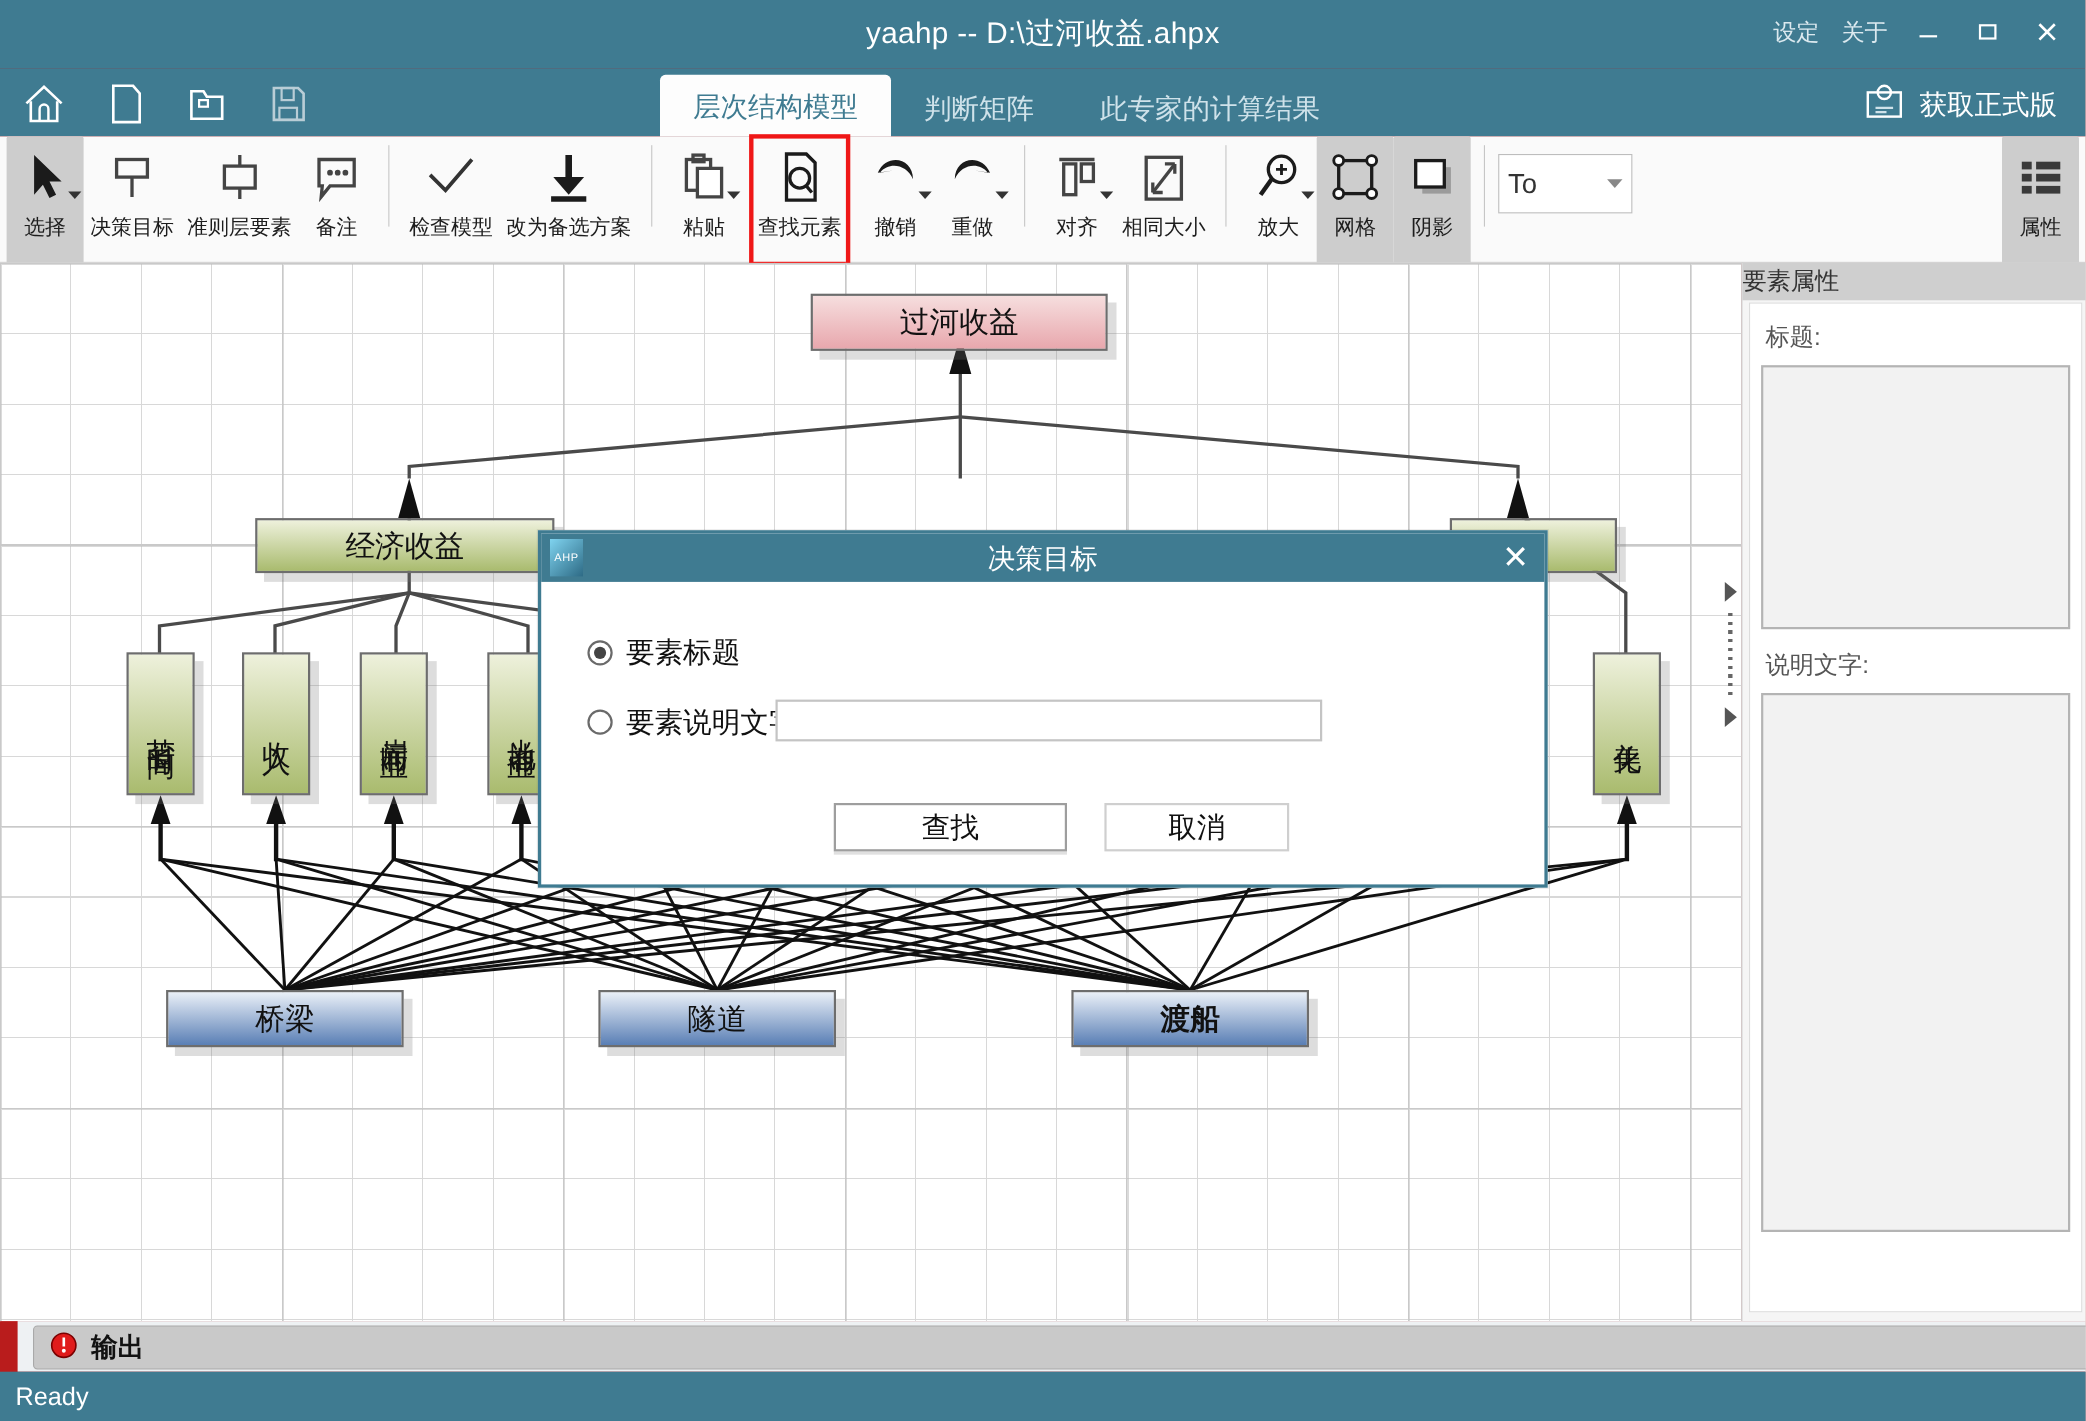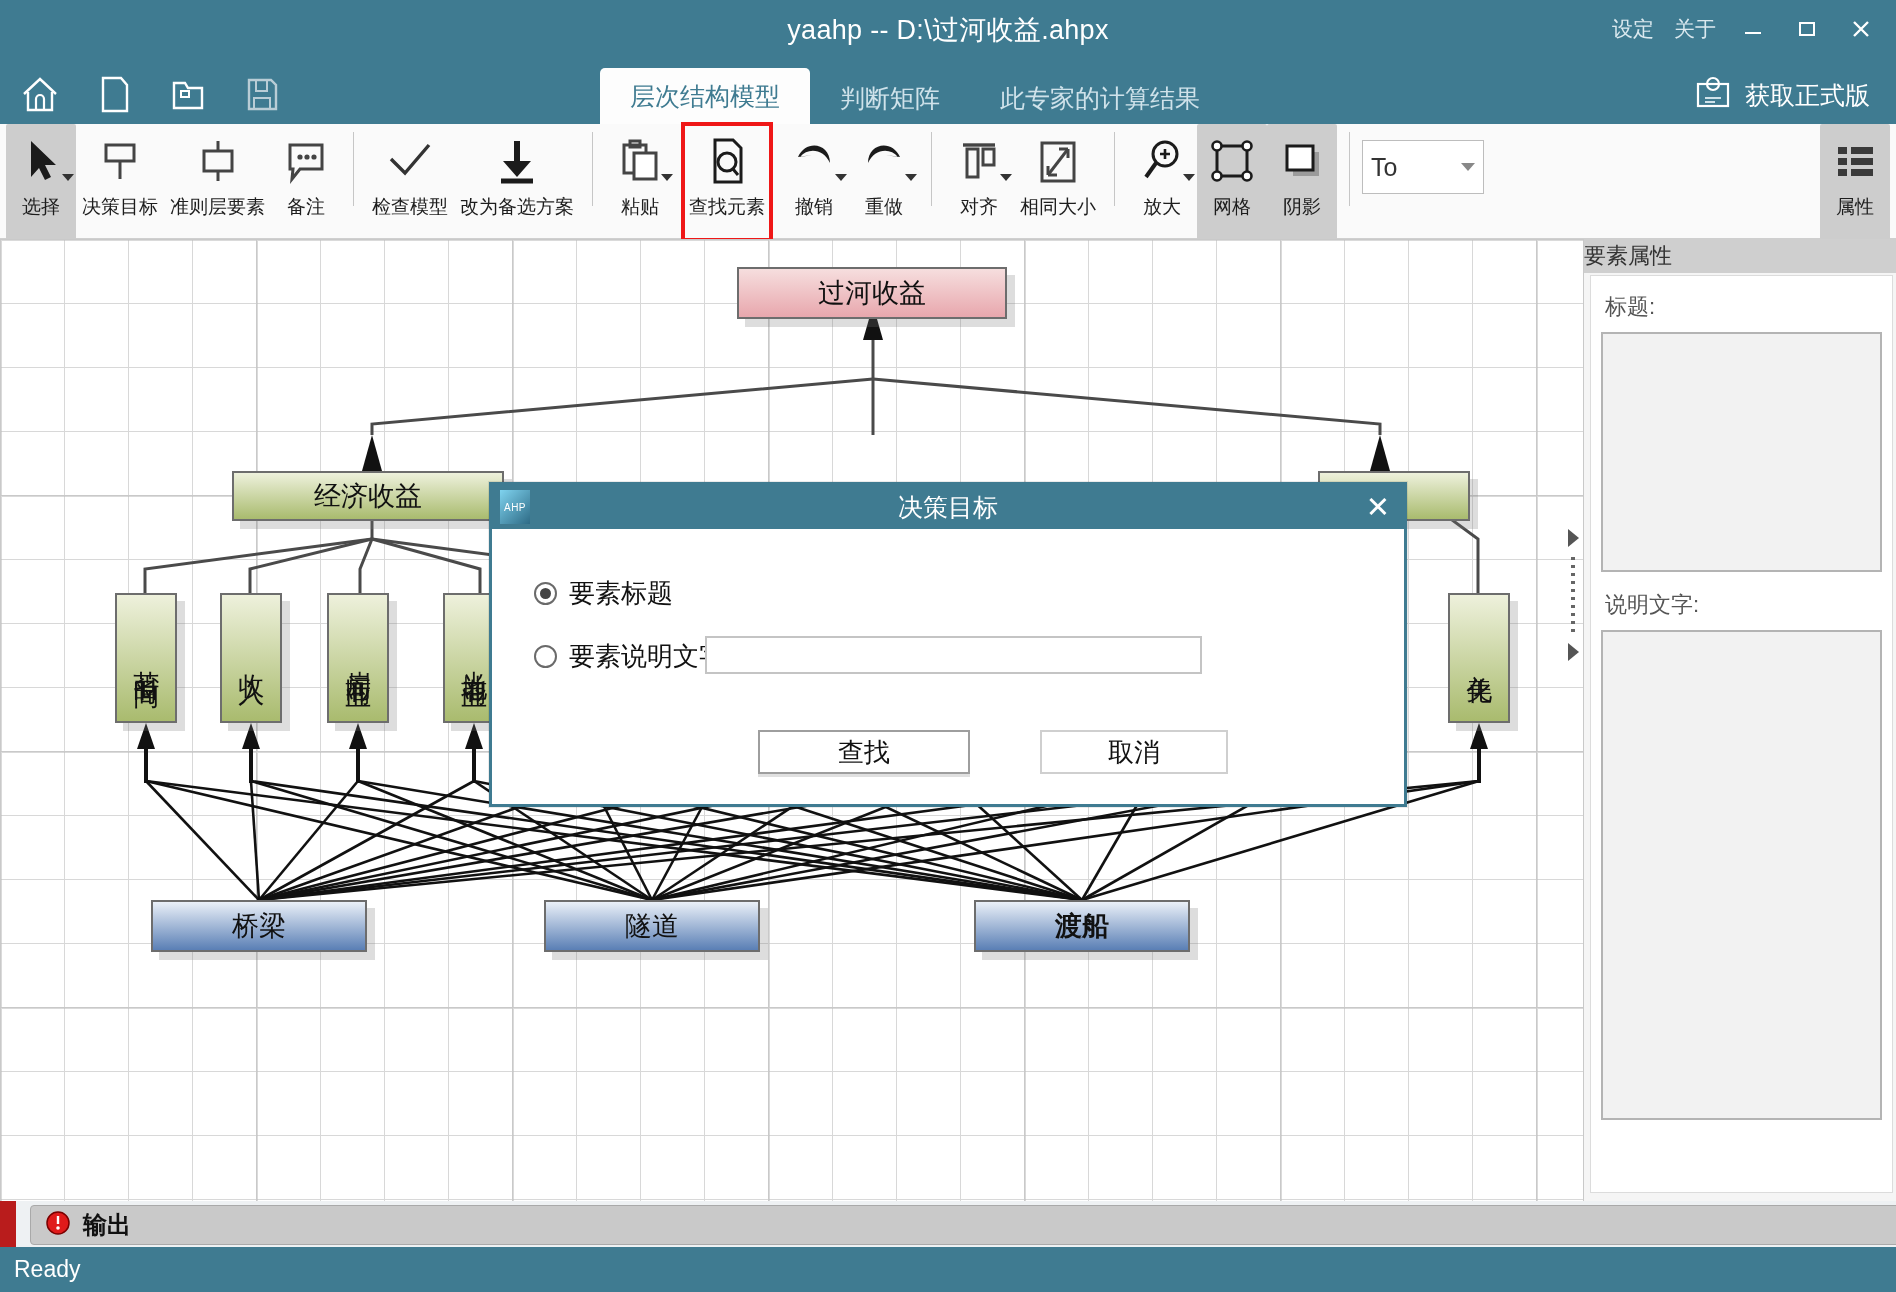--- a/index.html
+++ b/index.html
@@ -586,17 +586,17 @@
         <span class="rlab">要素标题</span>
       </div>
 
       <div class="row" style="left:42px;top:110px;">
         <span class="radio"></span>
         <span class="rlab">要素说明文字</span>
       </div>
       <input class="tinput" style="position: absolute; left: 213px; top: 107px; width: 497px;" value="">
 
       <button class="dbtn def" style="position:absolute;left:266px;top:201px;width:212px;">查找</button>
-      <button class="dbtn" style="position:absolute;left:512px;top:201px;width:188px;margin-left:36px;">取消</button>
+      <button class="dbtn" style="position:absolute;left:512px;top:201px;width:168px;">取消</button>
     </div>
   </div>
 
 </div>
 
 </body></html>

